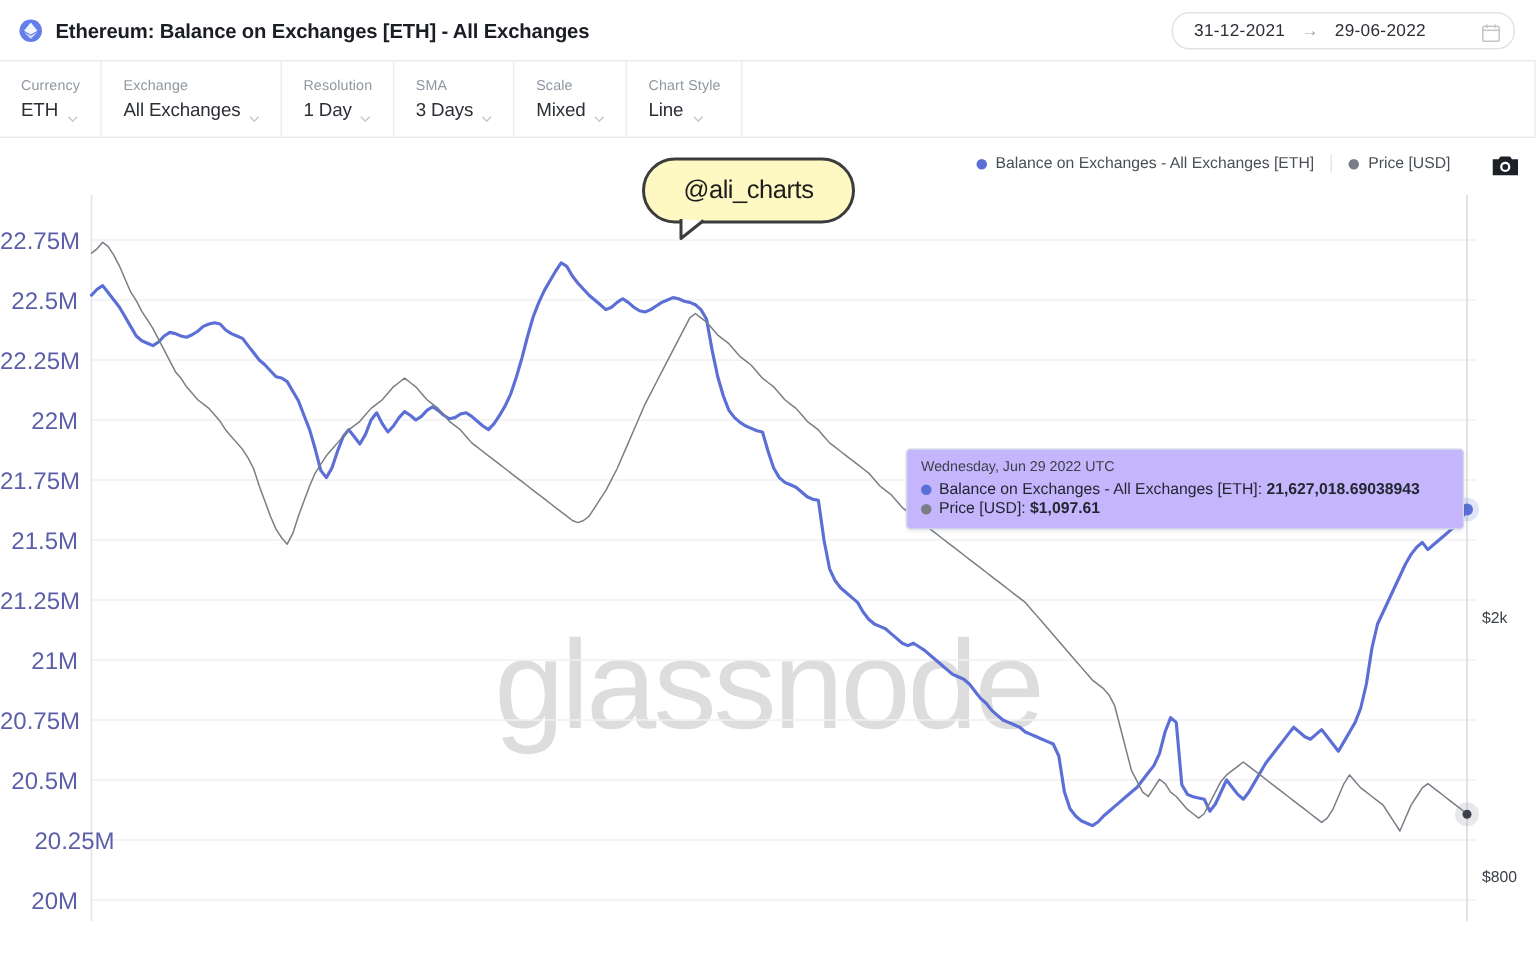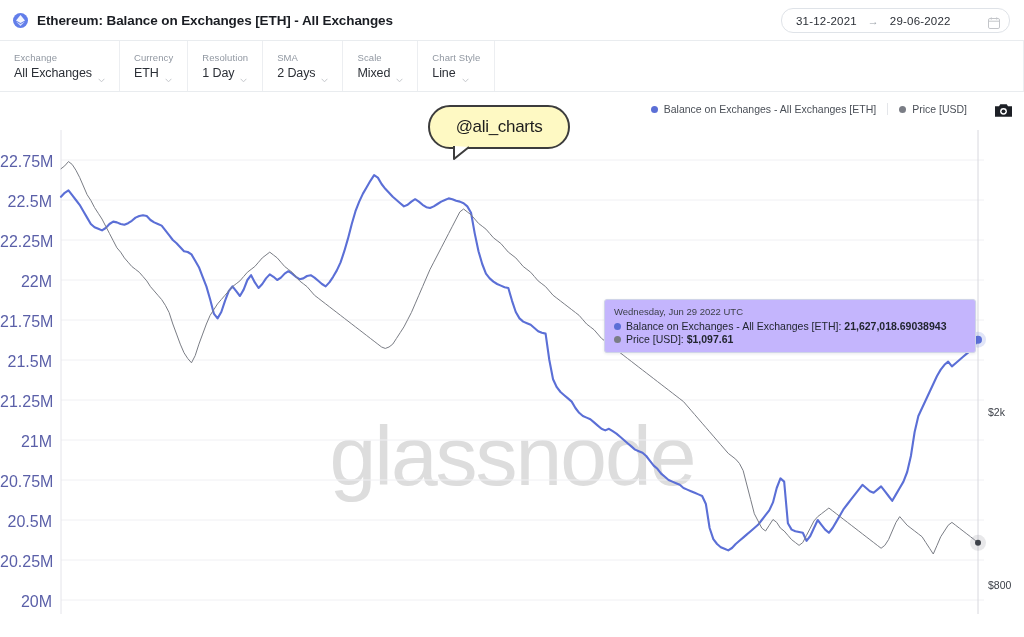--- a/index.html
+++ b/index.html
@@ -141,56 +141,56 @@
           <line x1="0.5" y1="4.2" x2="11.5" y2="4.2" stroke="#7b8089" stroke-width="1"></line>
           <line x1="3.3" y1="0.4" x2="3.3" y2="2.6" stroke="#7b8089" stroke-width="1"></line>
           <line x1="8.7" y1="0.4" x2="8.7" y2="2.6" stroke="#7b8089" stroke-width="1"></line>
         </svg>
       </span>
     </div>
   </div>
 
   <div class="toolbar">
     <div class="tb-item">
+      <div class="tb-label">Currency</div>
+      <div class="tb-valrow">
+        <div class="tb-value">ETH</div>
+        <span class="caret">
+          <svg width="7" height="7" viewBox="0 0 7 7">
+              <path d="M0.6 1.8 L3.5 4.8 L6.4 1.8" fill="none" stroke="#8c929b" stroke-width="1"></path>
+            </svg>
+        </span>
+      </div>
+    </div>
+    <div class="tb-item">
       <div class="tb-label">Exchange</div>
       <div class="tb-valrow">
         <div class="tb-value">All Exchanges</div>
         <span class="caret">
           <svg width="7" height="7" viewBox="0 0 7 7">
               <path d="M0.6 1.8 L3.5 4.8 L6.4 1.8" fill="none" stroke="#8c929b" stroke-width="1"></path>
             </svg>
         </span>
       </div>
     </div>
     <div class="tb-item">
-      <div class="tb-label">Currency</div>
-      <div class="tb-valrow">
-        <div class="tb-value">ETH</div>
-        <span class="caret">
-          <svg width="7" height="7" viewBox="0 0 7 7">
-              <path d="M0.6 1.8 L3.5 4.8 L6.4 1.8" fill="none" stroke="#8c929b" stroke-width="1"></path>
-            </svg>
-        </span>
-      </div>
-    </div>
-    <div class="tb-item">
       <div class="tb-label">Resolution</div>
       <div class="tb-valrow">
         <div class="tb-value">1 Day</div>
         <span class="caret">
           <svg width="7" height="7" viewBox="0 0 7 7">
               <path d="M0.6 1.8 L3.5 4.8 L6.4 1.8" fill="none" stroke="#8c929b" stroke-width="1"></path>
             </svg>
         </span>
       </div>
     </div>
     <div class="tb-item">
       <div class="tb-label">SMA</div>
       <div class="tb-valrow">
-        <div class="tb-value">2 Days</div>
+        <div class="tb-value">3 Days</div>
         <span class="caret">
           <svg width="7" height="7" viewBox="0 0 7 7">
               <path d="M0.6 1.8 L3.5 4.8 L6.4 1.8" fill="none" stroke="#8c929b" stroke-width="1"></path>
             </svg>
         </span>
       </div>
     </div>
     <div class="tb-item">
       <div class="tb-label">Scale</div>
       <div class="tb-valrow">
@@ -262,21 +262,21 @@
         <div class="ylabel" style="top: 61px;">22.75M</div>
         <div class="ylabel" style="top: 101px;">22.5M</div>
         <div class="ylabel" style="top: 141px;">22.25M</div>
         <div class="ylabel" style="top: 181px;">22M</div>
         <div class="ylabel" style="top: 221px;">21.75M</div>
         <div class="ylabel" style="top: 261px;">21.5M</div>
         <div class="ylabel" style="top: 301px;">21.25M</div>
         <div class="ylabel" style="top: 341px;">21M</div>
         <div class="ylabel" style="top: 381px;">20.75M</div>
         <div class="ylabel" style="top: 421px;">20.5M</div>
-        <div class="ylabel" style="top: 461px;">20.25M</div>
+        <div class="ylabel" style="top: 461px; padding-left: 23px;">20.25M</div>
         <div class="ylabel" style="top: 501px;">20M</div>
       </div>
     <div id="yrlabels">
         <div class="ylabel-right" style="top: 314.125px;">$2k</div>
         <div class="ylabel-right" style="top: 486.625px;">$800</div>
       </div>
     <div id="xlabels"></div>
   </div>
 
   <div class="bubble">

